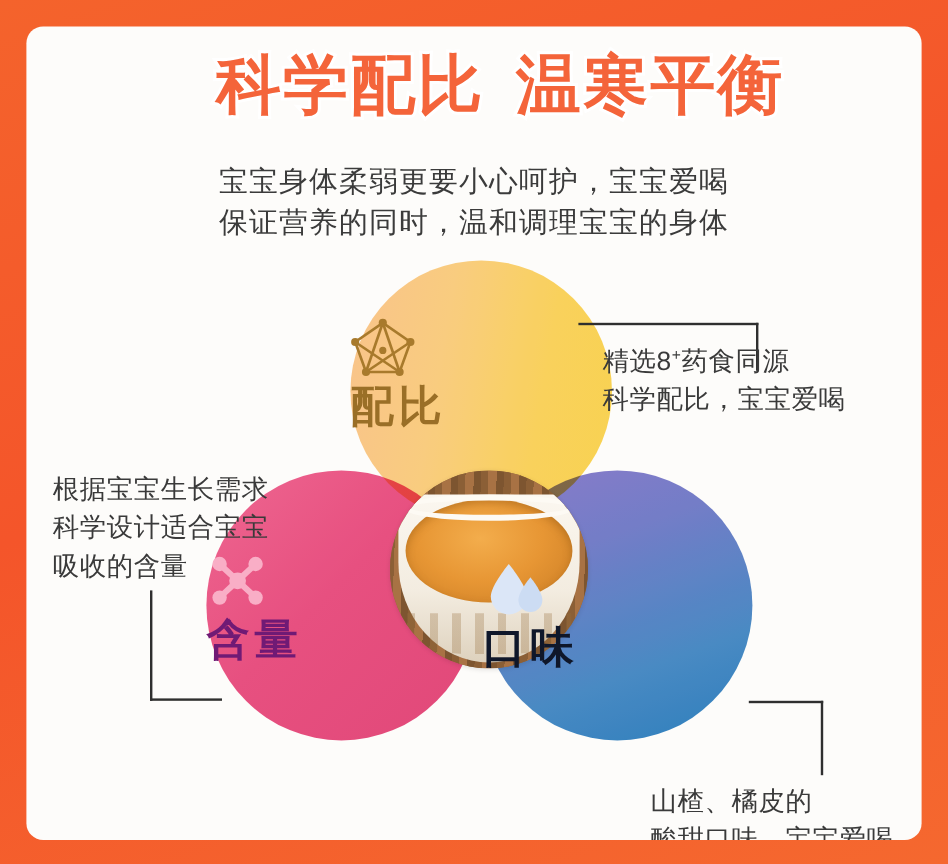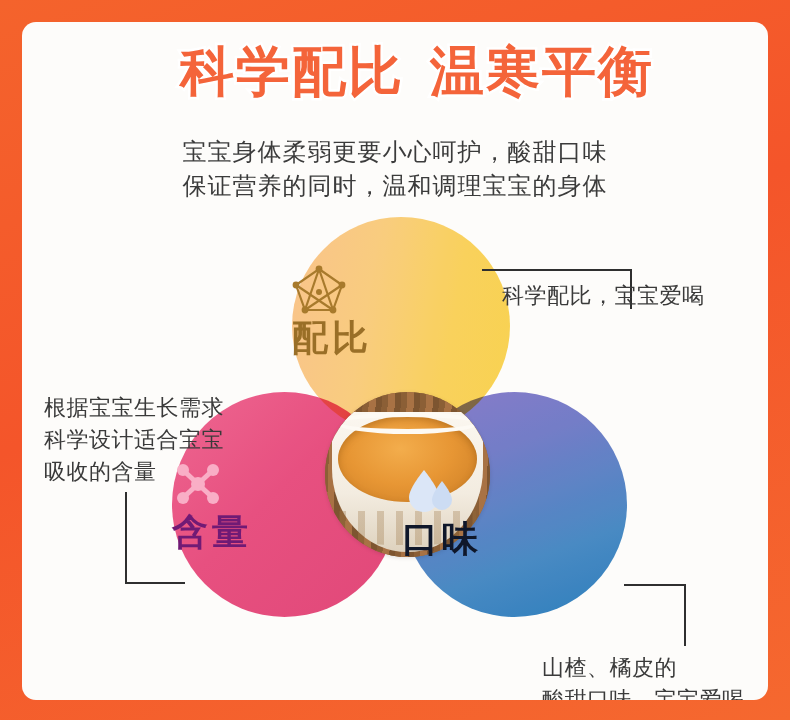--- a/index.html
+++ b/index.html
@@ -183,21 +183,21 @@
 <body>
 
 <div id="poster">
   <div class="card">
 
     <div class="headline">
       <span class="seg one">科学配比</span><span class="seg two">温寒平衡</span>
     </div>
 
     <div class="subtitle">
-      <div>宝宝身体柔弱更要小心呵护，酸甜口味</div>
+      <div>宝宝身体柔弱更要小心呵护，宝宝爱喝</div>
       <div>保证营养的同时，温和调理宝宝的身体</div>
     </div>
 
     <div class="venn">
 
       <div class="circ circ-top"></div>
       <div class="circ circ-left"></div>
       <div class="circ circ-right"></div>
 
       <div class="photo">
@@ -262,20 +262,21 @@
     </div>
 
     <div class="line lead-tr-h"></div>
     <div class="line lead-tr-v"></div>
     <div class="line lead-l-v"></div>
     <div class="line lead-l-h"></div>
     <div class="line lead-br-h"></div>
     <div class="line lead-br-v"></div>
 
     <div class="callout co-tr">
+      <div><span>精选8</span><span class="sup">+</span><span>药食同源</span></div>
       <div>科学配比，宝宝爱喝</div>
     </div>
 
     <div class="callout co-br">
       <div>山楂、橘皮的</div>
       <div>酸甜口味，宝宝爱喝</div>
     </div>
 
     <div class="callout co-l">
       <div>根据宝宝生长需求</div>

